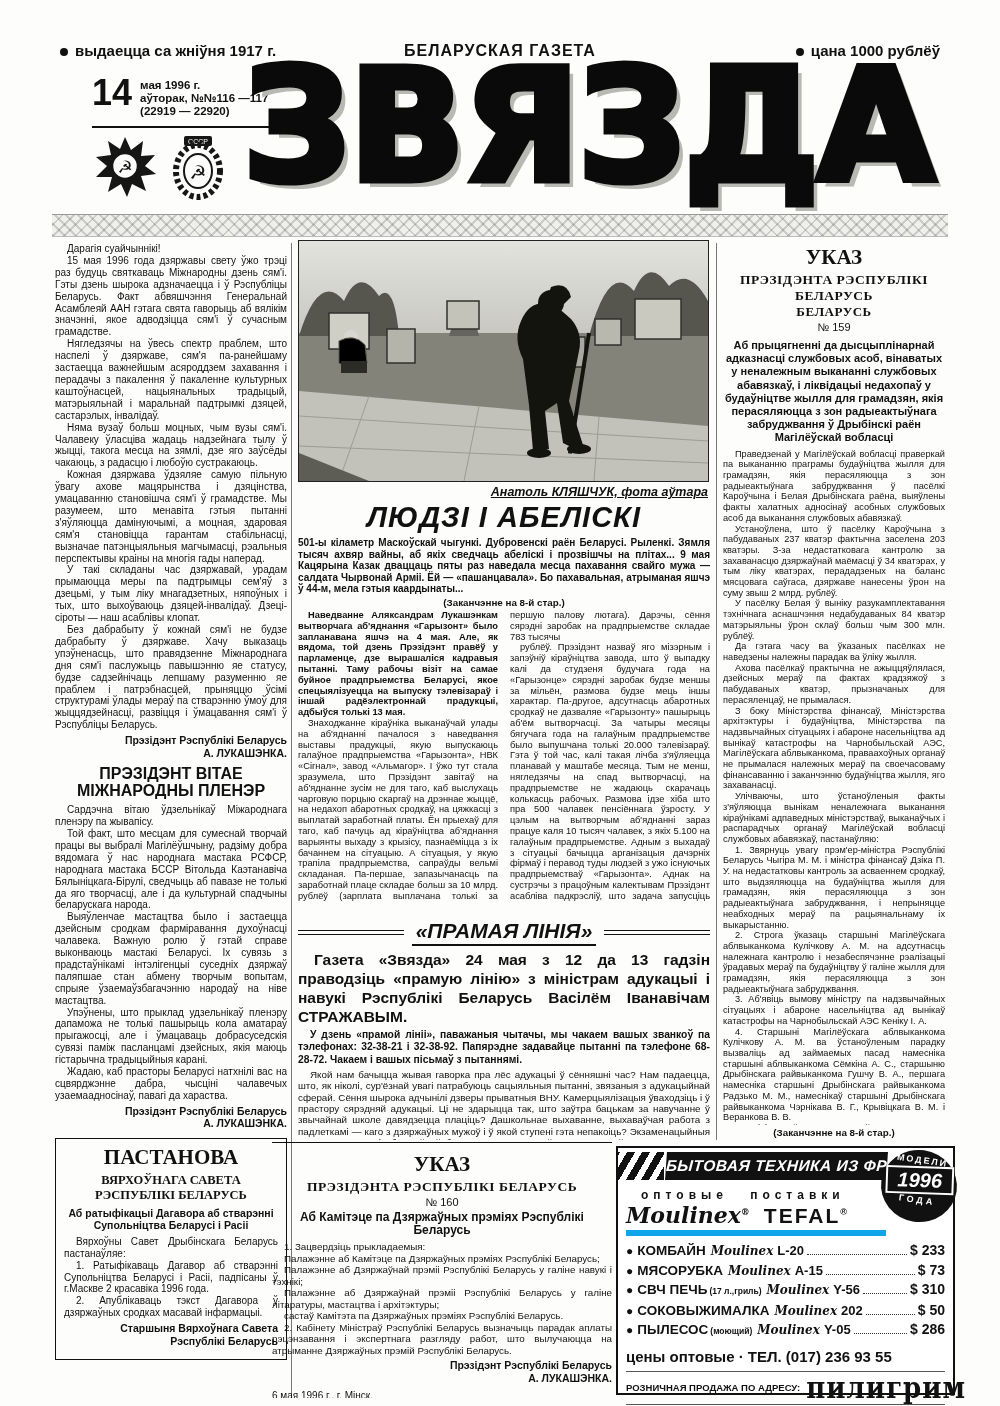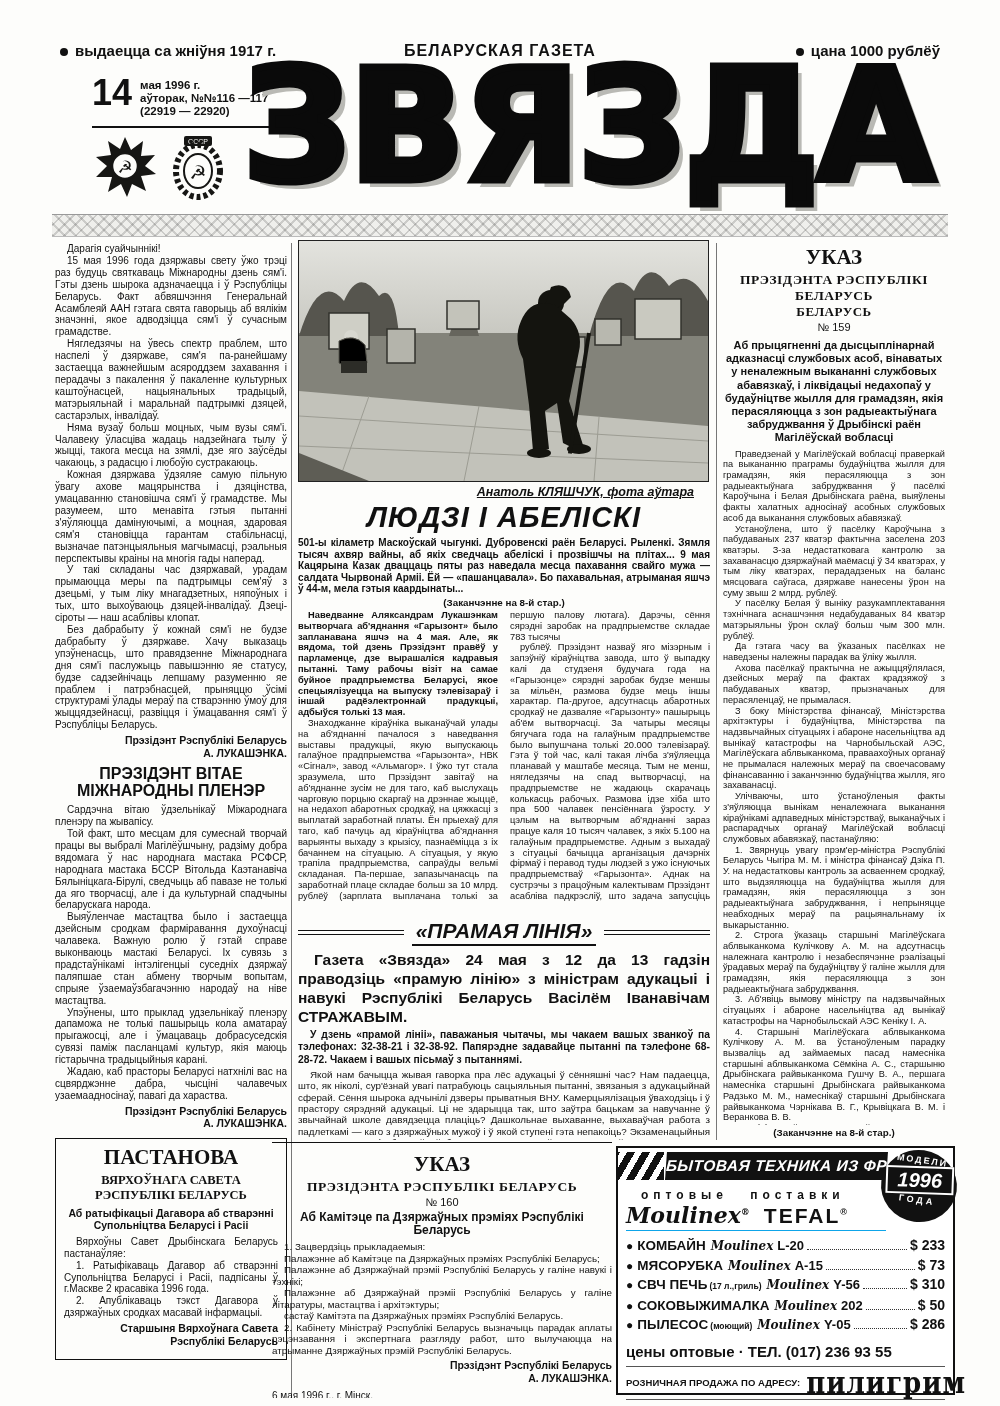--- a/index.html
+++ b/index.html
@@ -38,21 +38,21 @@
   .more{font-weight:bold;font-size:9.8px;text-align:center;margin:2px 0;}
   
   .pastanova{border:1.5px solid #111;padding:6px 8px 6px;margin-top:8px;}
   .pastanova .t1{font-size:21px;font-weight:bold;text-align:center;margin:0;}
   .pastanova .t2{font-size:12.5px;font-weight:bold;text-align:center;line-height:15px;margin:3px 0;}
   .pastanova .about{font-weight:bold;font-size:10.5px;text-align:center;line-height:12.5px;margin:4px 0;}
   .dateline{font-size:10px;line-height:12px;margin-top:4px;}
   
   .photo{border:1.5px solid #222;width:409px;height:240px;display:block;}
   .photo-caption{font-weight:bold;font-style:italic;font-size:12.5px;text-align:right;
-                 text-decoration:underline;margin:3px 16px 2px;}
+                 text-decoration:underline;margin:3px 2px 2px;}
   .abeliski-title{font-weight:bold;font-style:italic;font-size:29px;letter-spacing:1px;text-align:center;margin:1px 0 3px;}
   .abeliski-lead{font-weight:bold;font-size:10px;line-height:11.6px;text-align:justify;margin:0;}
   .h-title{font-weight:bold;font-size:17.5px;line-height:20px;text-align:center;margin:4px 0 3px;}
   .h-body{column-count:2;column-gap:12px;height:302px;overflow:hidden;font-size:9.3px;line-height:10.8px;text-align:justify;}
   .h-body p{margin:0;text-indent:10px;}
   .h-body .lead{font-weight:bold;}
   
   .pramaya-head{display:flex;align-items:center;gap:8px;margin:7px 0 4px;}
   .pramaya-head .lines{flex:1;border-top:1px solid #111;border-bottom:1px solid #111;height:3px;}
   .pramaya-head .t{font-weight:bold;font-style:italic;font-size:21px;border-bottom:2px solid #111;padding:0 4px 1px;}
@@ -78,21 +78,21 @@
   .ad-title{position:absolute;left:40px;top:0;right:58px;background:#111;color:#fff;
       font-weight:bold;font-size:15.5px;font-style:italic;text-align:center;line-height:28px;letter-spacing:.5px;
       transform:skewX(-4deg);white-space:nowrap;}
   .ad-badge{position:absolute;right:-4px;top:2px;width:76px;height:72px;background:#111;border-radius:50%;
       color:#fff;text-align:center;transform:rotate(8deg);z-index:2;}
   .ad-badge .bt{font-size:9px;font-weight:bold;letter-spacing:2px;padding-top:5px;}
   .ad-badge .by{background:#111;border:2px solid #fff;font-style:italic;font-weight:bold;font-size:20px;
       margin:1px 4px;transform:rotate(-6deg);line-height:24px;}
   .ad-badge .bb{font-size:9px;font-weight:bold;letter-spacing:3px;}
   .ad-sub{font-weight:bold;font-size:12px;letter-spacing:5px;word-spacing:14px;margin:6px 15px 0;width:250px;}
-  .ad-brands{display:flex;align-items:baseline;gap:14px;border-bottom:1px solid #0ea5e9;padding:0 0 2px;width:260px;}
+  .ad-brands{display:flex;align-items:baseline;gap:14px;border-bottom:6px solid #0ea5e9;padding:0 0 2px;width:260px;}
   .ad-brand1{font-family:"DejaVu Serif","Liberation Serif",serif;font-style:italic;font-weight:bold;font-size:22px;}
   .ad-brand2{font-weight:bold;font-size:21px;letter-spacing:2px;}
   .reg{font-size:9px;vertical-align:super;}
   .ad-products{margin-top:5px;}
   .ad-row{display:flex;align-items:baseline;font-size:13px;line-height:18.5px;white-space:nowrap;}
   .ad-row .bullet{font-size:12px;margin-right:4px;}
   .ad-row .pname{font-weight:bold;font-size:13.5px;}
   .ad-row .pnote{font-size:8.5px;font-weight:bold;margin-left:2px;}
   .ad-row .pbrand{font-family:"DejaVu Serif","Liberation Serif",serif;font-style:italic;font-weight:bold;font-size:12px;margin-left:5px;}
   .ad-row .pmodel{font-weight:bold;margin-left:4px;}
@@ -157,21 +157,21 @@
       <div class="sign">
         <div>Прэзідэнт Рэспублікі Беларусь</div>
         <div>А. ЛУКАШЭНКА.</div>
       </div>
     </article>
     <article>
       <h2 class="headline-sm" style="font-size:16px;">ПРЭЗІДЭНТ ВІТАЕ МІЖНАРОДНЫ ПЛЕНЭР</h2>
       <p class="body-p">Сардэчна вітаю ўдзельнікаў Міжароднага пленэру па жывапісу.</p>
       <p class="body-p">Той факт, што месцам для сумеснай творчай працы вы выбралі Магілёўшчыну, радзіму добра вядомага ў нас народнага мастака РСФСР, народнага мастака БССР Вітольда Каэтанавіча Бялыніцкага-Бірулі, сведчыць аб павазе не толькі да яго творчасці, але і да культурнай спадчыны беларускага народа.</p>
       <p class="body-p">Выяўленчае мастацтва было і застаецца дзейсным сродкам фарміравання духоўнасці чалавека. Важную ролю ў гэтай справе выконваюць мастакі Беларусі. Іх сувязь з прадстаўнікамі інтэлігенцыі суседніх дзяржаў паляпшае стан абмену творчым вопытам, спрыяе ўзаемаўзбагачэнню народаў на ніве мастацтва.</p>
-      <p class="body-p">Упэўнены, што прыклад удзельнікаў пленэру дапаможа не толькі пашырыць кола аматараў прыгажосці, але і ўмацаваць добрасуседскія сувязі паміж пасланцамі культур, якія маюць гістарычна традыцыйныя карані.</p>
+      <p class="body-p">Упэўнены, што прыклад удзельнікаў пленэру дапаможа не толькі пашырыць кола аматараў прыгажосці, але і ўмацаваць добрасуседскія сувязі паміж пасланцамі дзейсных, якія маюць гістарычна традыцыйныя карані.</p>
       <p class="body-p">Жадаю, каб прасторы Беларусі натхнілі вас на сцвярджэнне дабра, чысціні чалавечых узаемаадносінаў, павагі да хараства.</p>
       <div class="sign">
         <div>Прэзідэнт Рэспублікі Беларусь</div>
         <div>А. ЛУКАШЭНКА.</div>
       </div>
     </article>
     <article class="pastanova">
       <h2 class="t1 serif">ПАСТАНОВА</h2>
       <div class="t2 serif">ВЯРХОЎНАГА САВЕТА РЭСПУБЛІКІ БЕЛАРУСЬ</div>
       <div class="about">Аб ратыфікацыі Дагавора аб стварэнні Супольніцтва Беларусі і Расіі</div>

